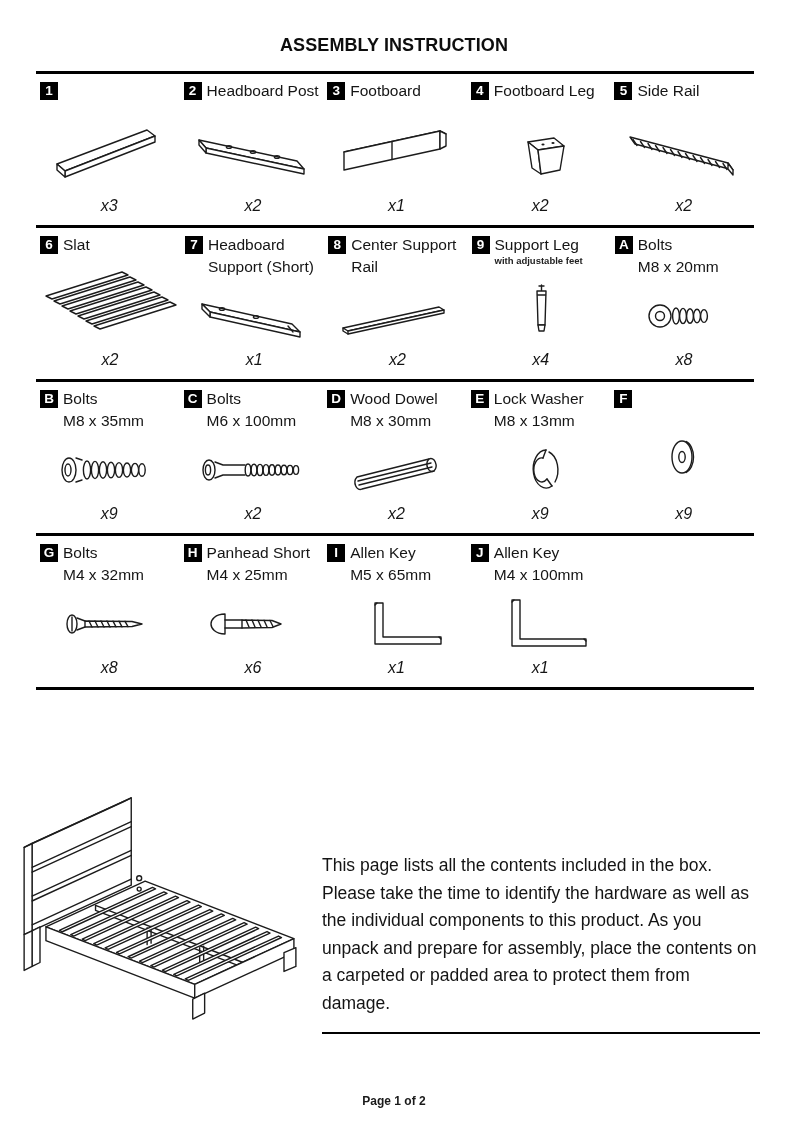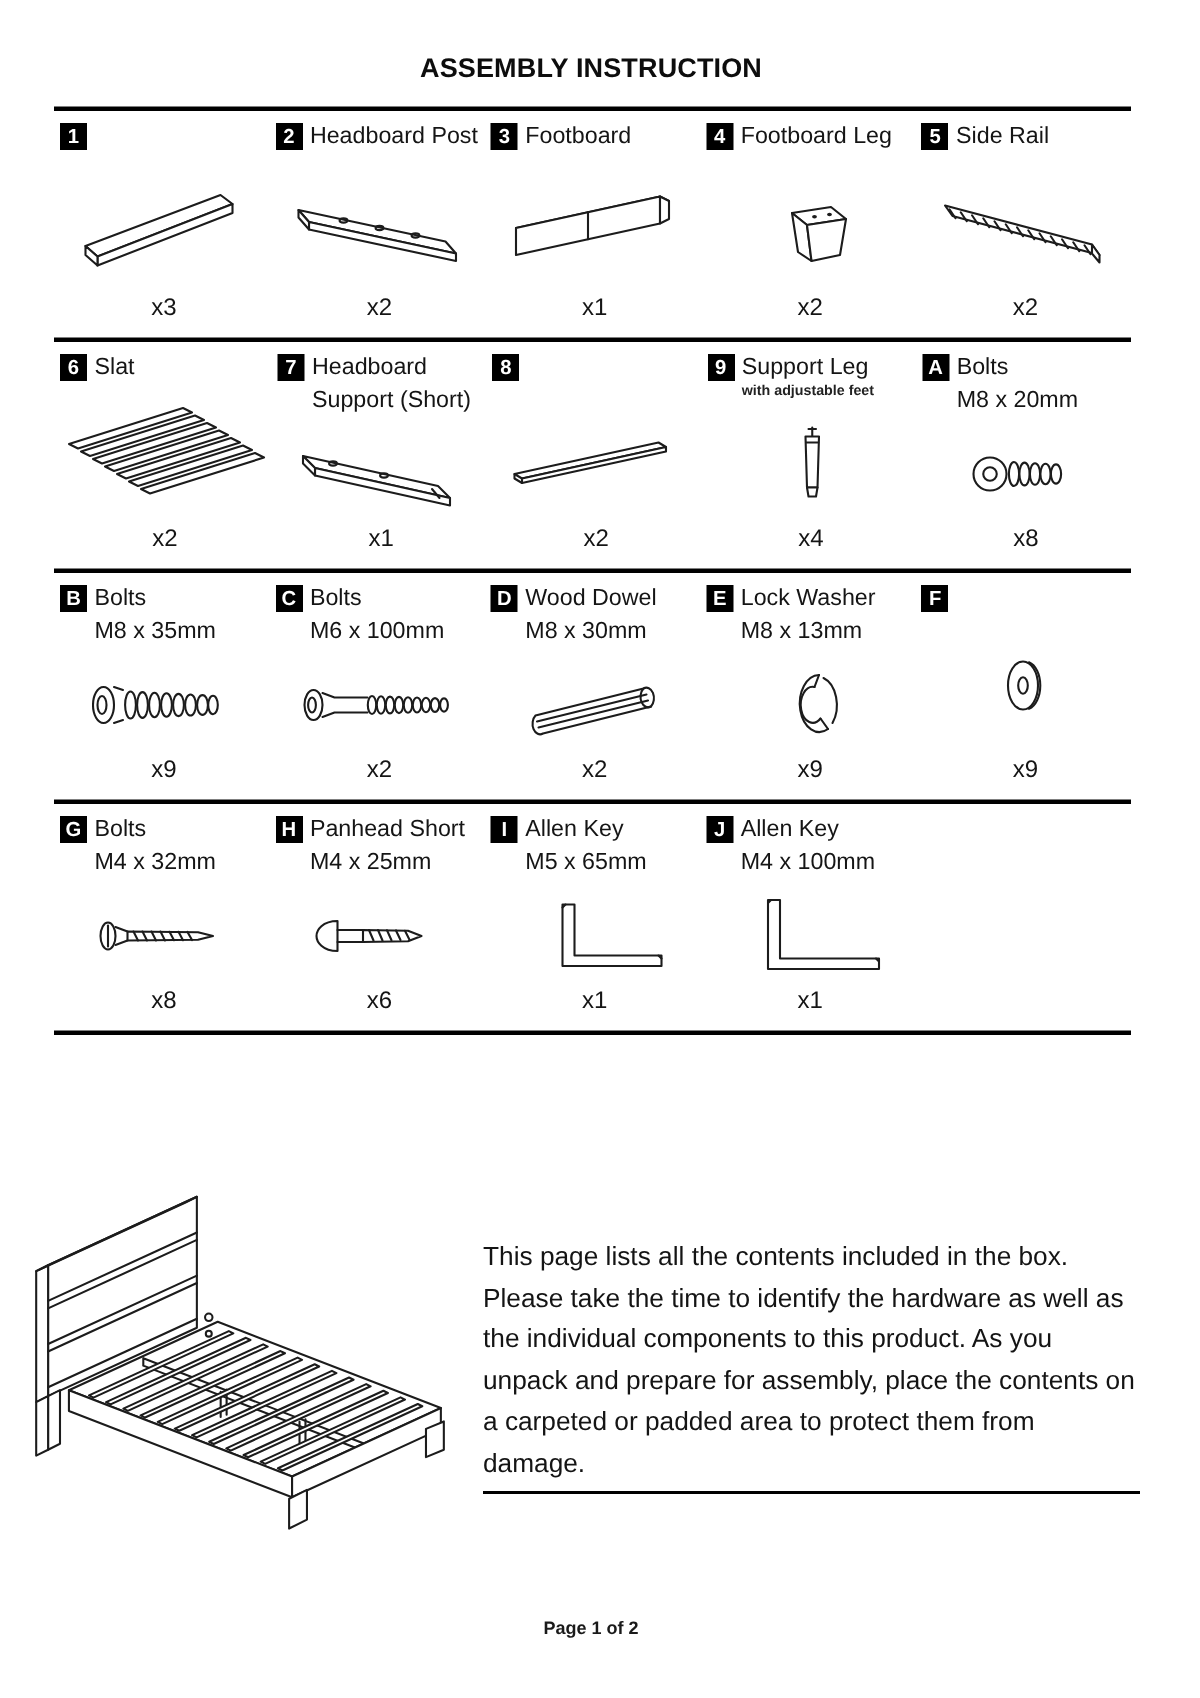--- a/index.html
+++ b/index.html
@@ -28,38 +28,38 @@
   .badge {
     flex:0 0 auto; width:18px; height:18px; margin-top:2px;
     background:#000; color:#fff;
     font-weight:bold; font-size:13.5px; line-height:18px; text-align:center;
   }
   .part-text { font-size:15.5px; line-height:22px; color:#151515; }
   .part-name { display:block; }
   .part-note { display:block; font-size:9.5px; font-weight:bold; line-height:11px; margin-top:-1px; color:#222; }
   .part-size { display:block; }
   .cell-icon { flex:1 1 auto; display:flex; align-items:center; justify-content:center; padding:2px 0 0 0; }
-  .cell-qty { text-align:center; font-size:16px; line-height:18px; color:#151515; padding-bottom:2px; }
+  .cell-qty { text-align:center; font-size:16px; line-height:18px; color:#151515; padding-bottom:2px;font-style:italic; }
   svg { display:block; }
   .ln { stroke:#1c1c1c; fill:none; stroke-width:1.4; stroke-linejoin:round; stroke-linecap:round; }
   .lnf { stroke:#1c1c1c; fill:#fff; stroke-width:1.4; stroke-linejoin:round; stroke-linecap:round; }
   .dot { fill:#1c1c1c; stroke:none; }
 
   
   .bottom-section { display:flex; align-items:flex-start; margin:90px 28px 0 12px; }
   .bed-wrap { flex:0 0 auto; width:300px; }
   .unpack-note {
-    margin-left:10px; margin-top:44px; width:442px;
+    margin-left:10px; margin-top:72px; width:442px;
     font-size:17.5px; line-height:27.5px; color:#141414;
-    border-bottom:2.5px solid #000; padding-bottom:5px;
+    border-bottom:2.5px solid #000; padding-bottom:15px;
   }
 
   
   .page-footer {
-    position:absolute; left:0; right:0; bottom:40px;
+    position:absolute; left:0; right:0; bottom:24px;
     text-align:center; font-size:12px; font-weight:bold; color:#1a1a1a;
   }
 </style>
 </head>
 <body>
 
 <div class="page">
 
   <div class="title-block">
     <div class="title-line">ASSEMBLY INSTRUCTION</div>
@@ -195,20 +195,23 @@
             <ellipse class="ln" cx="64" cy="29" rx="2.6" ry="1.4"></ellipse>
             <path class="ln" d="M96 38 L101 44"></path>
           </svg>
         </div>
         <div class="cell-qty">x1</div>
       </div>
 
       <div class="part-cell">
         <div class="cell-head">
           <span class="badge">8</span>
+          <span class="part-text">
+              <span class="part-name">Center Support Rail</span>
+            </span>
         </div>
         <div class="cell-icon">
           <svg width="124" height="52" viewBox="0 0 124 52">
             <path class="lnf" d="M8 38 L104 17 L109 20 L13 41 Z"></path>
             <path class="lnf" d="M13 41 L109 20 L109 23 L13 44 Z"></path>
             <path class="ln" d="M8 38 L8 41 L13 44"></path>
           </svg>
         </div>
         <div class="cell-qty">x2</div>
       </div>

